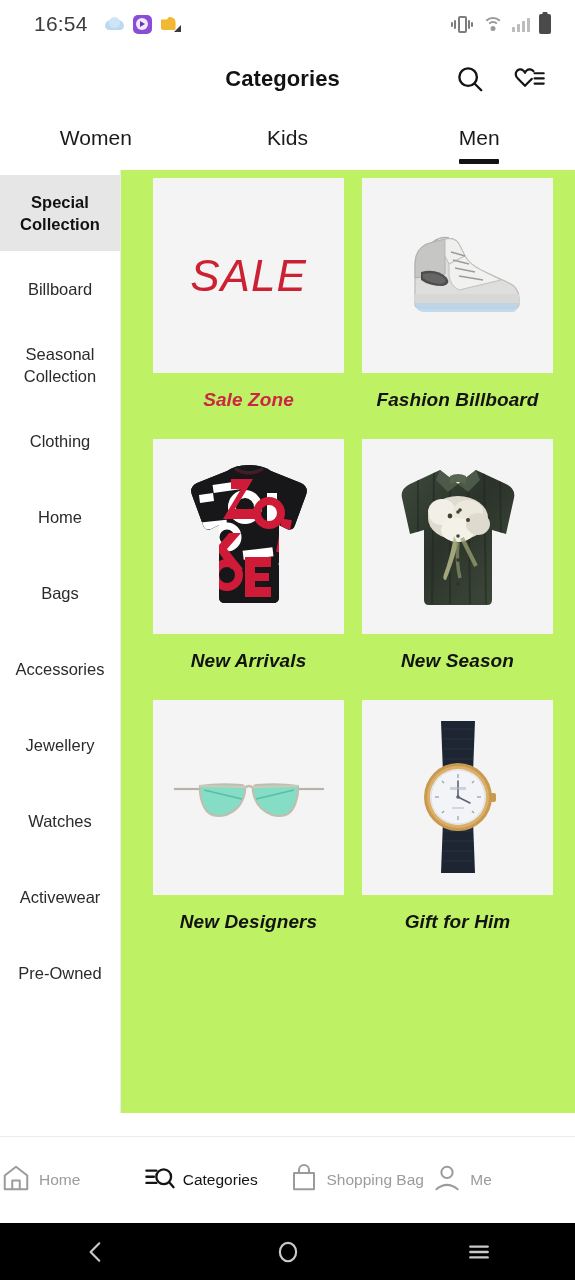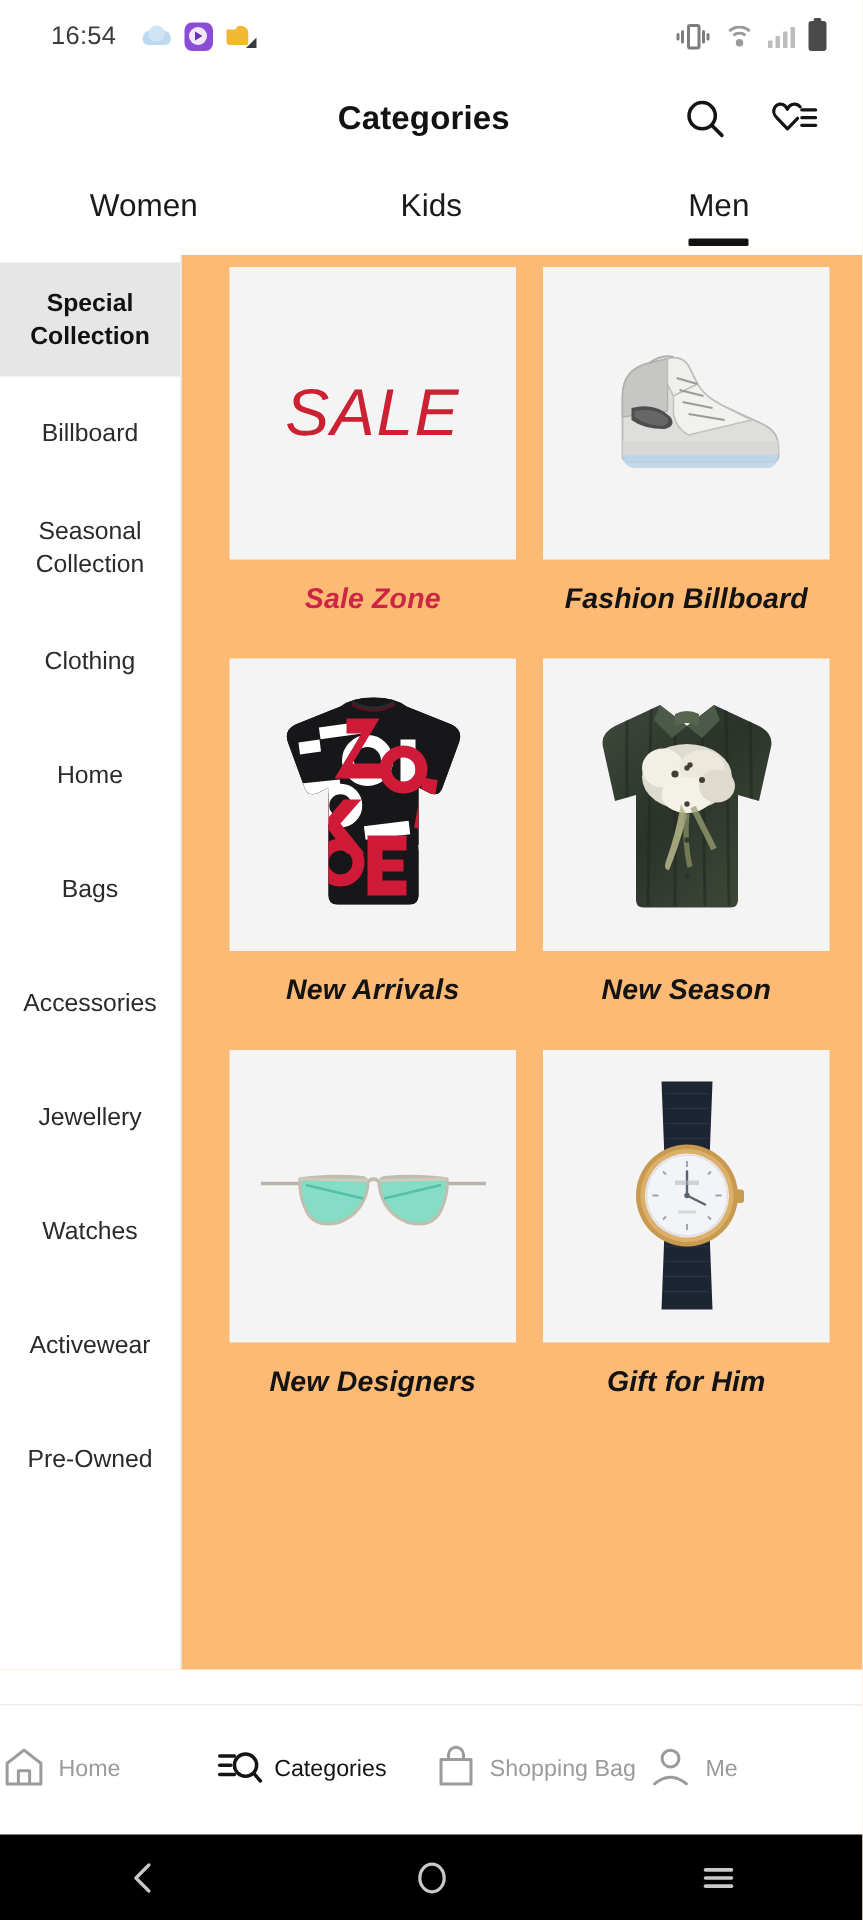--- a/index.html
+++ b/index.html
@@ -11,21 +11,21 @@
   }
   .phone { position: relative; width: 575px; height: 1280px; background:#fff; }
 
   
   .statusbar {
     height: 48px; width: 100%;
     display: flex; align-items: center;
     padding: 0 24px 0 34px;
     background: #ffffff;
   }
-  .sb-time { font-size: 17px; color: #3c3c3c; letter-spacing: .2px; }
+  .sb-time { font-size: 21px; color: #3c3c3c; letter-spacing: .2px; }
   .sb-left-icons { display: flex; align-items: center; gap: 9px; margin-left: 17px; }
   .sb-spacer { flex: 1; }
   .sb-right-icons { display: flex; align-items: center; gap: 9px; }
 
   .ic-cloud { width: 19px; height: 14px; position: relative; }
   .ic-cloud::before {
     content:""; position:absolute; left:0; top:3px; width:19px; height:10px;
     background:#bcd9ef; border-radius: 7px 7px 5px 5px;
   }
   .ic-cloud::after {
@@ -107,21 +107,21 @@
     font-size: 21px; color:#1a1a1a; font-weight:400; cursor:pointer;
     padding-bottom: 4px;
   }
   .tab.active { font-weight: 500; }
   .tab.active::after {
     content:""; position:absolute; left:50%; transform:translateX(-50%);
     bottom:-10px; width:40px; height:5px; background:#121212; border-radius:1px;
   }
 
   
-  .body-wrap { display:flex; height: 943px; background:#fdba74;gap:8px; }
+  .body-wrap { display:flex; height: 943px; background:#bef264;gap:8px; }
 
   .sidebar {
     width: 121px; flex:0 0 121px; background:#fff;
     border-right:1px solid #ececec; padding-top: 5px;
     overflow:hidden;
   }
   .side-item {
     min-height: 76px; display:flex; align-items:center; justify-content:center;
     text-align:center; font-size: 16.5px; color:#2b2b2b; line-height: 1.36;
     padding: 4px 6px; cursor:pointer;

